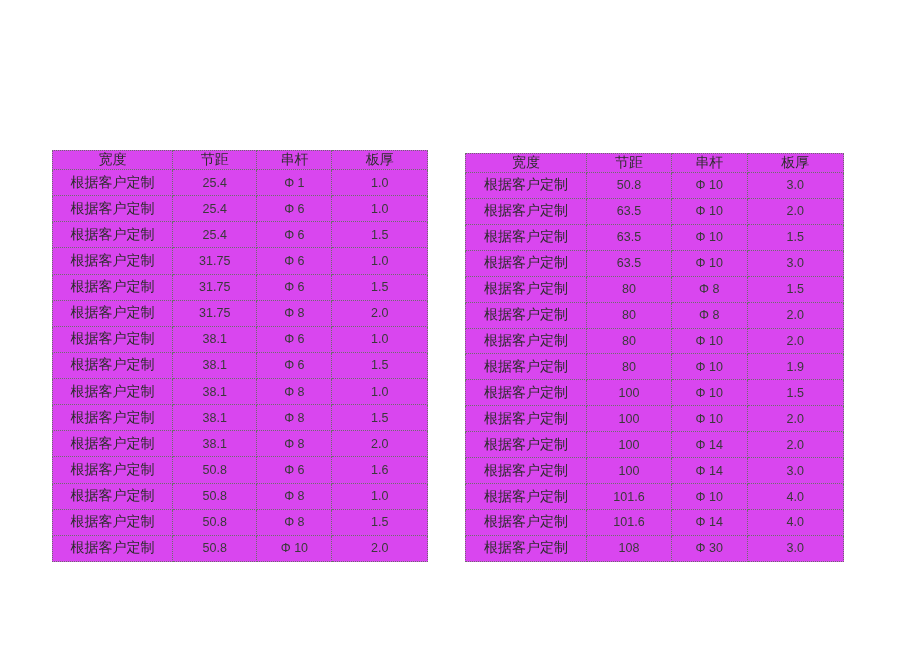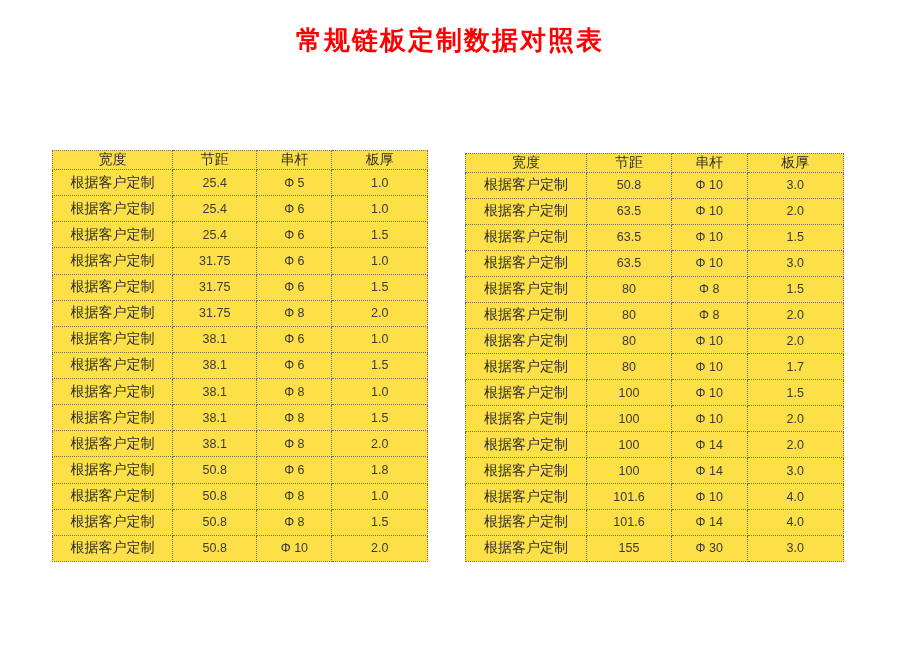--- a/index.html
+++ b/index.html
@@ -21,21 +21,21 @@
     line-height: 30px;
     font-weight: 700;
     letter-spacing: 2px;
     color: #ff0000;
     margin: 0;
   }
   table.data-table {
     position: absolute;
     border-collapse: collapse;
     table-layout: fixed;
-    background: #fde047;
+    background: #d946ef;
   }
   table.data-table th,
   table.data-table td {
     border: 1px dotted #6e6e6e;
     text-align: center;
     vertical-align: middle;
     padding: 0;
     overflow: hidden;
     white-space: nowrap;
   }
@@ -51,42 +51,41 @@
   col.col-width { width: 32%; }
   col.col-pitch { width: 22.5%; }
   col.col-rod   { width: 20%; }
   col.col-thick { width: 25.5%; }
 </style>
 </head>
 <body>
 
 <div class="page">
 
-  <h1 class="page-title" style="color: rgb(255, 0, 0);">常规链板定制数据对照表</h1>
 
   <table class="data-table table-left" data-table="tables.0">
     <colgroup>
       <col class="col-width">
         <col class="col-pitch">
         <col class="col-rod">
         <col class="col-thick">
     </colgroup>
     <thead>
         <tr>
           <th>宽度</th>
           <th>节距</th>
           <th>串杆</th>
           <th>板厚</th>
         </tr>
       </thead>
     <tbody>
         <tr>
           <td class="cell-text">根据客户定制</td>
           <td class="cell-num">25.4</td>
-          <td class="cell-num">Φ 5</td>
+          <td class="cell-num">Φ 1</td>
           <td class="cell-num">1.0</td>
         </tr>
         <tr>
           <td class="cell-text">根据客户定制</td>
           <td class="cell-num">25.4</td>
           <td class="cell-num">Φ 6</td>
           <td class="cell-num">1.0</td>
         </tr>
         <tr>
           <td class="cell-text">根据客户定制</td>
@@ -139,21 +138,21 @@
         <tr>
           <td class="cell-text">根据客户定制</td>
           <td class="cell-num">38.1</td>
           <td class="cell-num">Φ 8</td>
           <td class="cell-num">2.0</td>
         </tr>
         <tr>
           <td class="cell-text">根据客户定制</td>
           <td class="cell-num">50.8</td>
           <td class="cell-num">Φ 6</td>
-          <td class="cell-num">1.8</td>
+          <td class="cell-num">1.6</td>
         </tr>
         <tr>
           <td class="cell-text">根据客户定制</td>
           <td class="cell-num">50.8</td>
           <td class="cell-num">Φ 8</td>
           <td class="cell-num">1.0</td>
         </tr>
         <tr>
           <td class="cell-text">根据客户定制</td>
           <td class="cell-num">50.8</td>
@@ -224,21 +223,21 @@
         <tr>
           <td class="cell-text">根据客户定制</td>
           <td class="cell-num">80</td>
           <td class="cell-num">Φ 10</td>
           <td class="cell-num">2.0</td>
         </tr>
         <tr>
           <td class="cell-text">根据客户定制</td>
           <td class="cell-num">80</td>
           <td class="cell-num">Φ 10</td>
-          <td class="cell-num">1.7</td>
+          <td class="cell-num">1.9</td>
         </tr>
         <tr>
           <td class="cell-text">根据客户定制</td>
           <td class="cell-num">100</td>
           <td class="cell-num">Φ 10</td>
           <td class="cell-num">1.5</td>
         </tr>
         <tr>
           <td class="cell-text">根据客户定制</td>
           <td class="cell-num">100</td>
@@ -264,20 +263,20 @@
           <td class="cell-num">4.0</td>
         </tr>
         <tr>
           <td class="cell-text">根据客户定制</td>
           <td class="cell-num">101.6</td>
           <td class="cell-num">Φ 14</td>
           <td class="cell-num">4.0</td>
         </tr>
         <tr>
           <td class="cell-text">根据客户定制</td>
-          <td class="cell-num">155</td>
+          <td class="cell-num">108</td>
           <td class="cell-num">Φ 30</td>
           <td class="cell-num">3.0</td>
         </tr>
       </tbody>
   </table>
 
 </div>
 
 </body></html>

